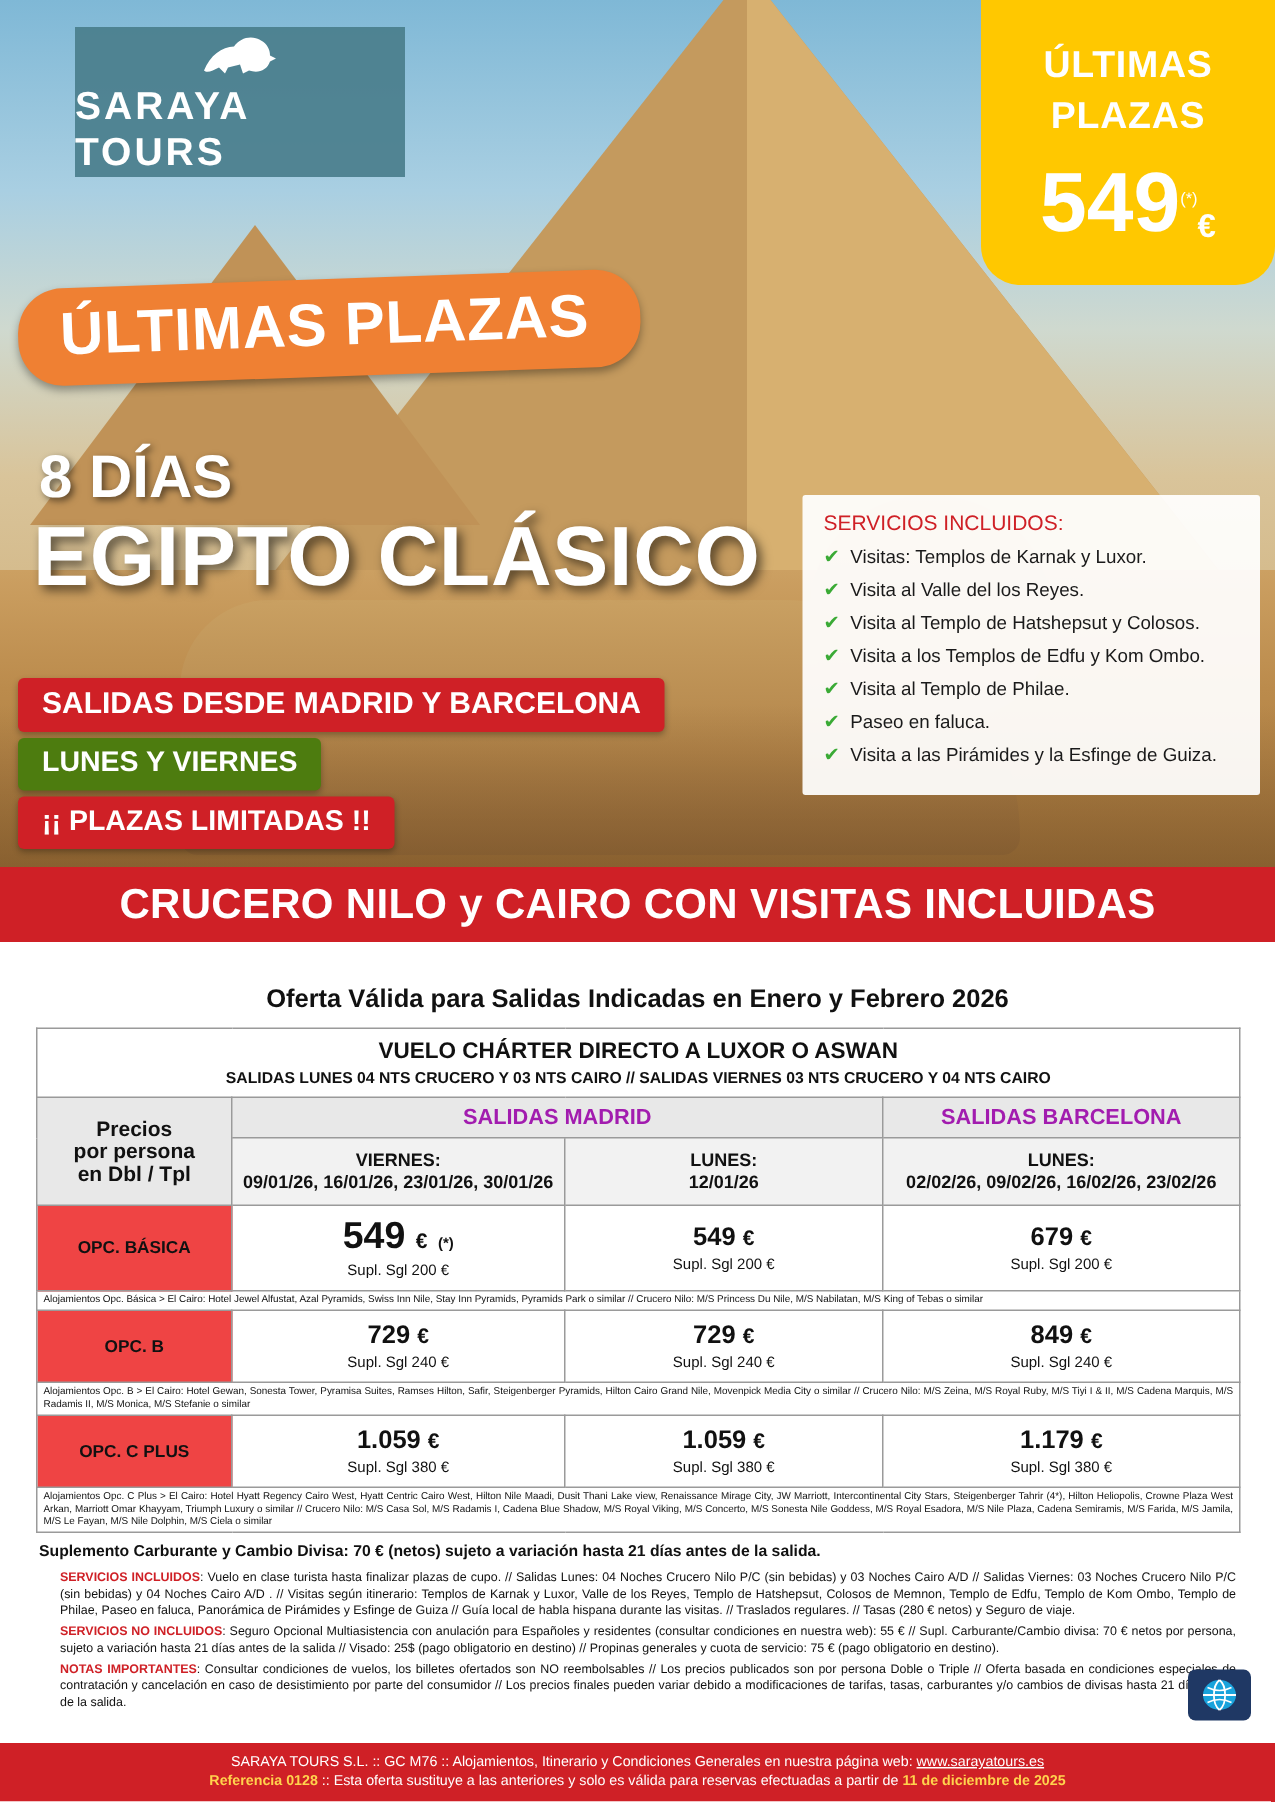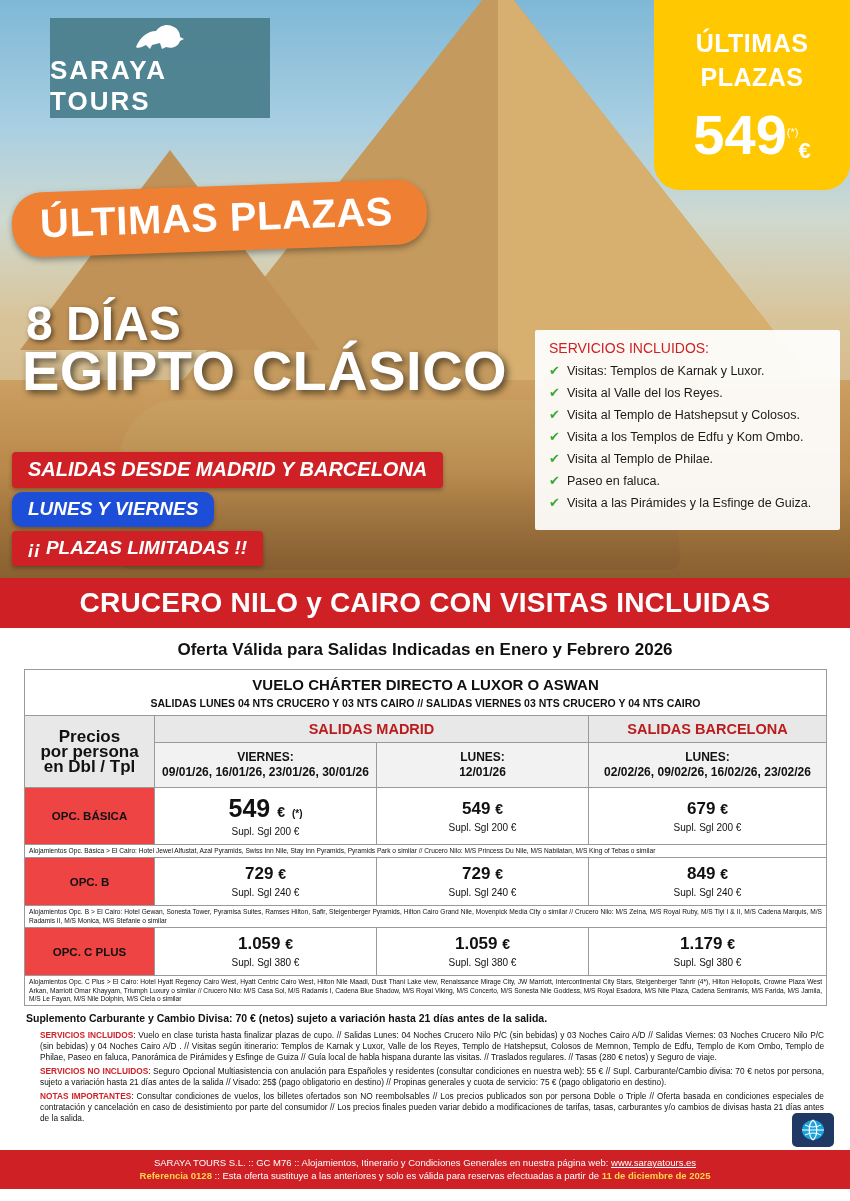--- a/index.html
+++ b/index.html
@@ -124,40 +124,39 @@
     font-size: 40px; font-weight: bold;
     padding: 9px 34px 11px 28px;
     border-radius: 30px;
     letter-spacing: .5px;
     box-shadow: 0 3px 6px rgba(0,0,0,.35);
     transform: rotate(-2deg);
   }
 
   .days {
     position: absolute; left: 26px; top: 296px;
-    color: #ffffff; font-size: 48px; font-weight: bold;
+    color: #ffffff; font-size: 40px; font-weight: bold;
     text-shadow: 2px 2px 5px rgba(0,0,0,.55);
   }
   .title-main {
     position: absolute; left: 22px; top: 338px;
     color: #ffffff; font-size: 56px; font-weight: bold;
     text-shadow: 3px 3px 7px rgba(0,0,0,.6);
     letter-spacing: .5px;
   }
 
   .tag {
     position: absolute;
     color: #ffffff; font-weight: bold;
     padding: 6px 16px 7px 16px;
     border-radius: 4px;
     box-shadow: 0 2px 4px rgba(0,0,0,.3);
-    font-style: italic;
   }
   .tag-red { left: 12px; top: 452px; background: #cf2026; font-size: 20px; }
-  .tag-orange { left: 12px; top: 492px; background: #1d4ed8; font-size: 19px; border-radius: 10px; }
+  .tag-orange { left: 12px; top: 492px; background: #4d7c0f; font-size: 19px; }
   .tag-red2 { left: 12px; top: 531px; background: #cf2026; font-size: 19px; }
 
   
   .services {
     position: absolute;
     right: 10px; top: 330px;
     width: 305px;
     background: rgba(255,255,255,0.93);
     padding: 10px 12px 12px 14px;
     border-radius: 2px;
@@ -176,46 +175,46 @@
     width: 850px; height: 50px;
     background: #cf2026;
     display: flex; align-items: center; justify-content: center;
     color: #ffffff; font-size: 28px; font-weight: bold;
     letter-spacing: .2px;
   }
 
   .valid {
     text-align: center;
     font-size: 17px; font-weight: bold; color: #111;
-    padding: 12px 0 9px 0;
+    padding: 28px 0 9px 0;
   }
 
   
   .tbl-wrap { padding: 0 24px; }
   table.grid { width: 802px; border-collapse: collapse; table-layout: fixed; }
   table.grid td, table.grid th {
     border: 1px solid #9a9a9a;
     vertical-align: middle;
   }
   .th-top {
     text-align: center; padding: 5px 4px 2px 4px; font-size: 15px; font-weight: bold; color:#111;
   }
   .th-sub {
     text-align: center; padding: 0 4px 5px 4px; font-size: 10.5px; font-weight: bold; color:#111;
   }
   .hdr-city {
     background: #e8e8e8; text-align: center; font-size: 14.5px; font-weight: bold;
-    padding: 5px 2px; color:#b91c1c;
+    padding: 5px 2px; color:#a21caf;
   }
   .hdr-dates {
     background: #f2f2f2; text-align: center; font-size: 12px; font-weight: bold;
     padding: 7px 6px; color:#111; line-height: 15px;
   }
   .cell-precios {
-    background: #e8e8e8; text-align: center; font-size: 17px; font-weight: bold;
+    background: #e8e8e8; text-align: center; font-size: 14px; font-weight: bold;
     color:#111; line-height: 15px; padding: 6px 4px;
   }
   .opc {
     background: #ef4444; text-align: center; font-size: 11.5px; font-weight: bold; color:#111;
     padding: 6px 3px;
   }
   .price-cell { text-align: center; padding: 6px 4px 7px 4px; }
   .price-cell .p {
     font-size: 17px; font-weight: bold; color: #111;
   }
@@ -242,21 +241,21 @@
 
   .globe {
     position: absolute; right: 16px; bottom: 54px;
     width: 42px; height: 34px; background: #1f3864;
     border-radius: 5px;
     display: flex; align-items: center; justify-content: center;
   }
   .globe svg { width: 28px; height: 24px; }
 
   .footbar {
-    position: absolute; left: 0; bottom: 12px;
+    position: absolute; left: 0; bottom: 0;
     width: 850px; background: #cf2026; color: #ffffff;
     text-align: center; padding: 6px 0 7px 0;
     font-size: 9.5px; line-height: 13px;
   }
   .footbar a, .footbar .ul { text-decoration: underline; color: #ffffff; }
   .footbar .yellow { color: #ffd34d; font-weight: bold; }
 </style>
 </head>
 <body>
 

